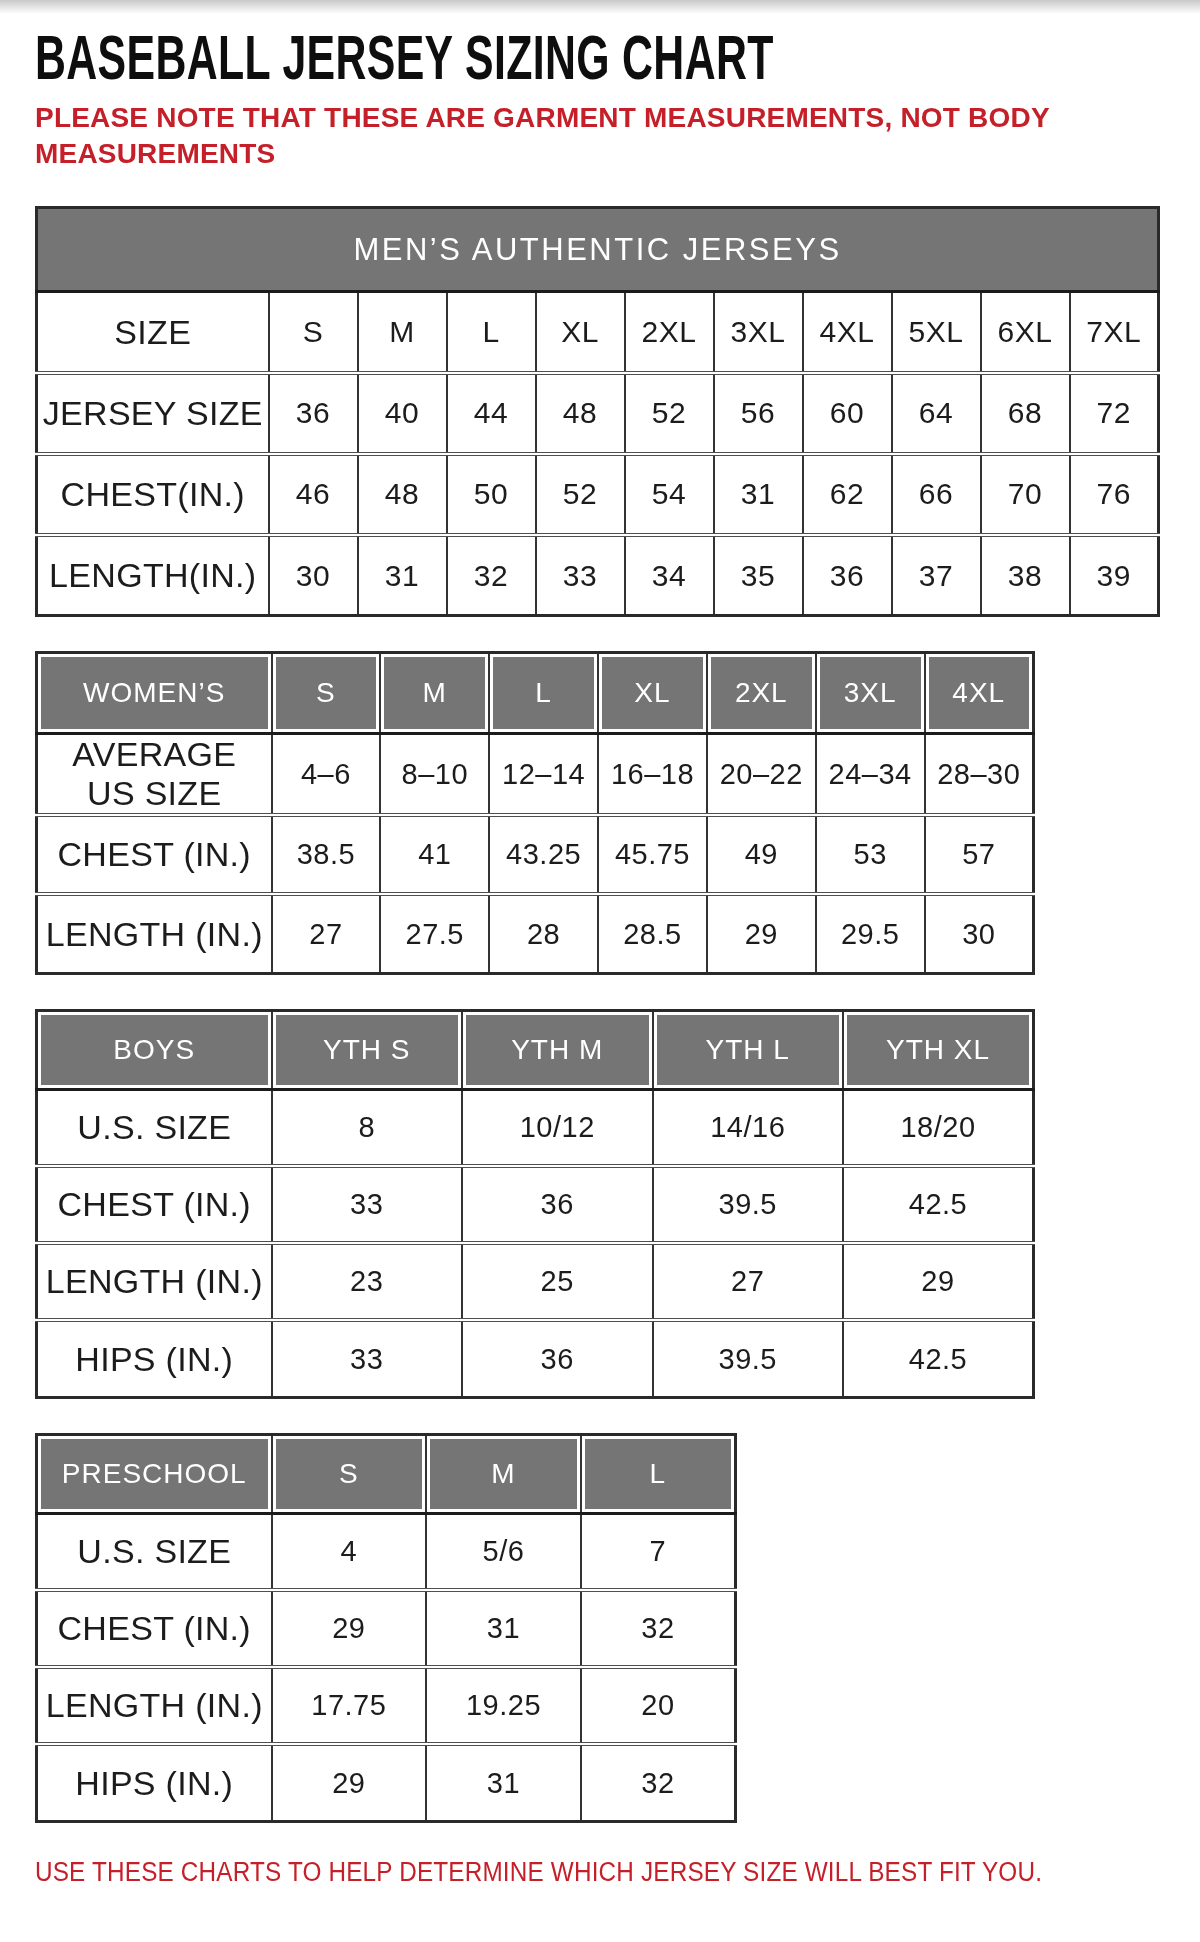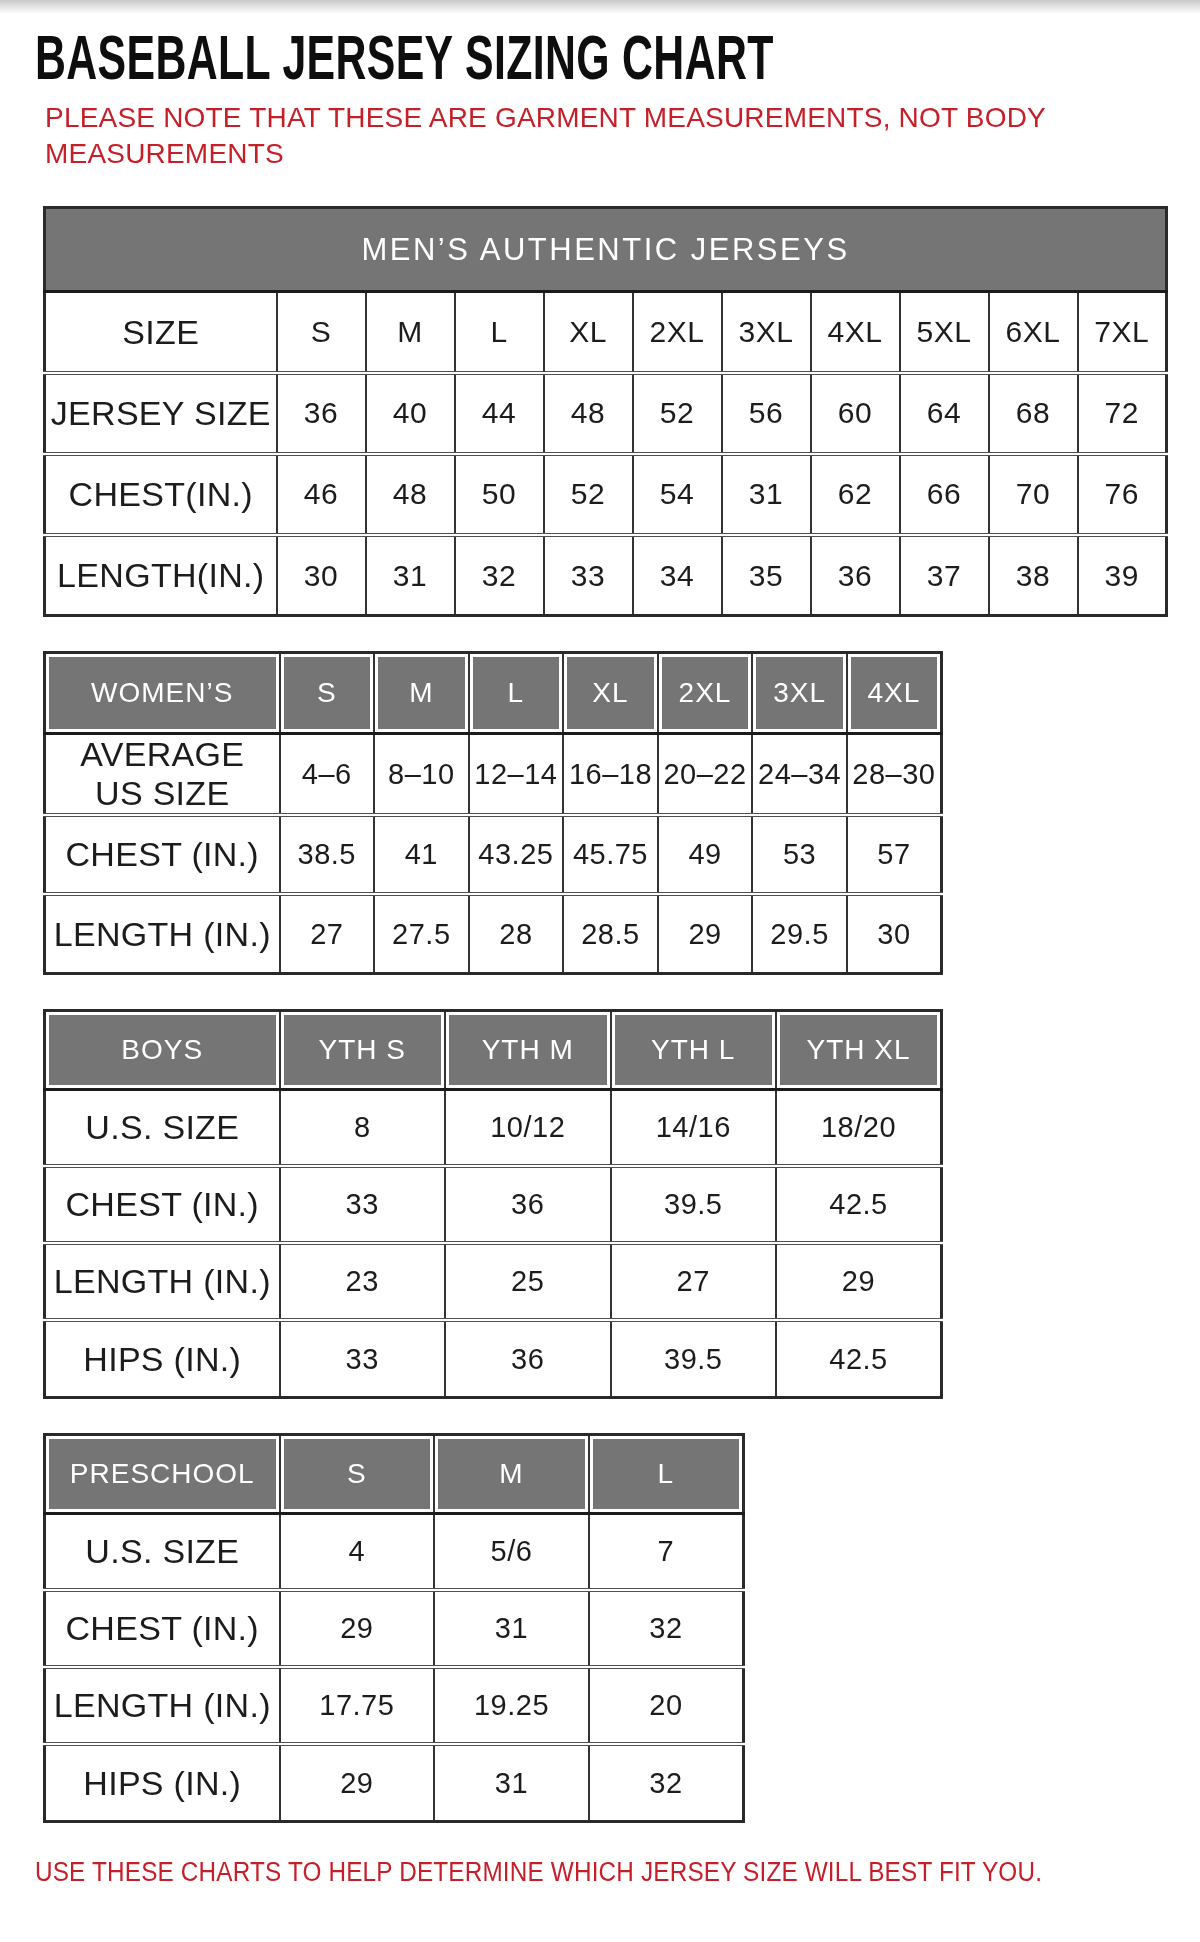--- a/index.html
+++ b/index.html
@@ -15,30 +15,30 @@
     width:1200px;height:1942px;background:#ffffff;overflow:hidden;
     font-family:"Liberation Sans","DejaVu Sans",sans-serif;color:var(--ink);
   }
   .top-strip{height:14px;width:100%;background:linear-gradient(#c9c9c9,#ffffff);}
   .page{padding:0 35px;}
   .title{
     margin:10px 0 0;font-size:63px;line-height:1.05;font-weight:700;color:#0e0e0e;
     white-space:nowrap;transform:scaleX(0.68);transform-origin:0 50%;letter-spacing:0.5px;
   }
   .note{
-    margin:10px 10px 0;max-width:1100px;font-size:28px;line-height:1.29;
-    color:var(--red);font-weight:400;letter-spacing:0.2px;
+    margin:10px 0 0;max-width:1100px;font-size:28px;line-height:1.29;
+    color:var(--red);font-weight:700;letter-spacing:0.2px;
   }
   #tables-root{margin-top:34px;}
   table.size-table{
-    border-collapse:collapse;table-layout:fixed;margin:0 0 34px 8px;
+    border-collapse:collapse;table-layout:fixed;margin:0 0 34px 0;
     border:3px solid var(--outer);
   }
   .t-mens{width:1125px;}
-  .t-womens,.t-boys{width:900px;border-radius:25px;}
+  .t-womens,.t-boys{width:1000px;border-radius:25px;}
   .t-preschool{width:702px;}
   .t-mens col.c-label{width:232px;}
   .t-womens col.c-label,.t-boys col.c-label,.t-preschool col.c-label{width:235px;}
 
   .size-table th,.size-table td{
     border:2px solid var(--line);
     text-align:center;vertical-align:middle;
     font-weight:400;padding:0;
   }
   

